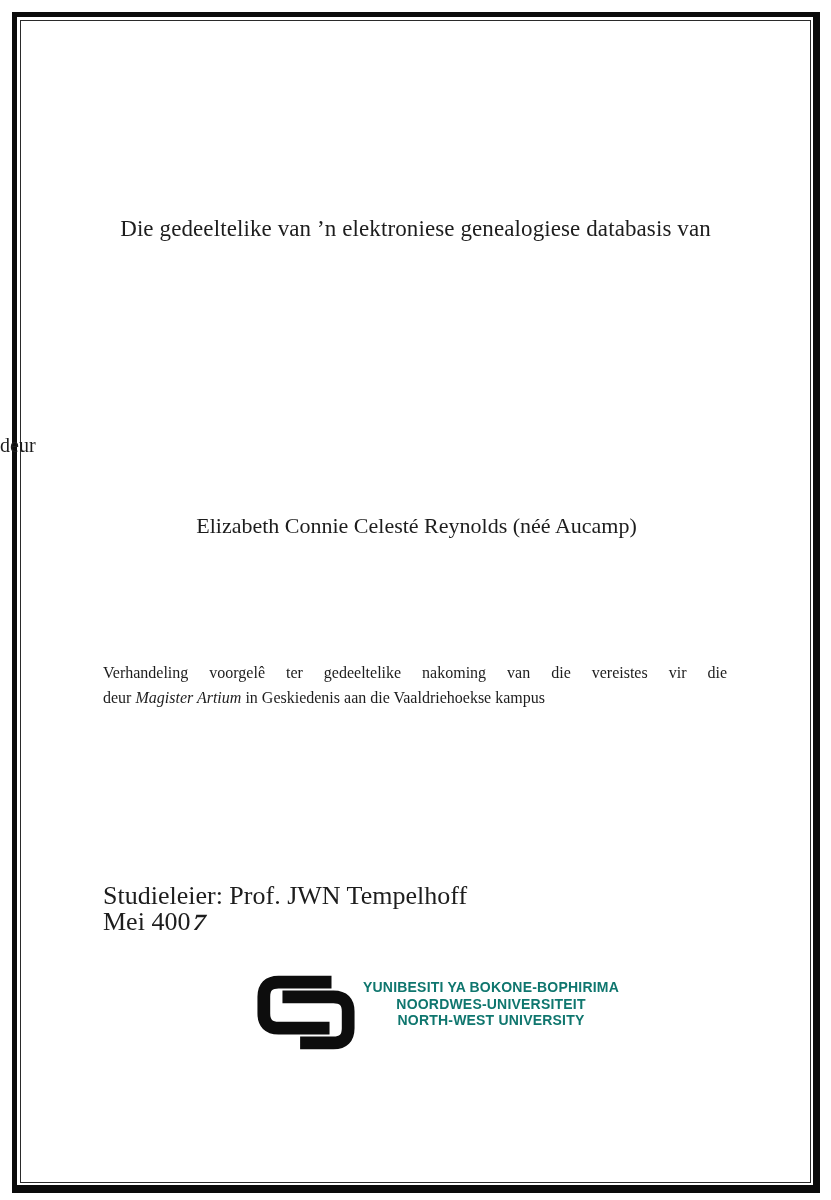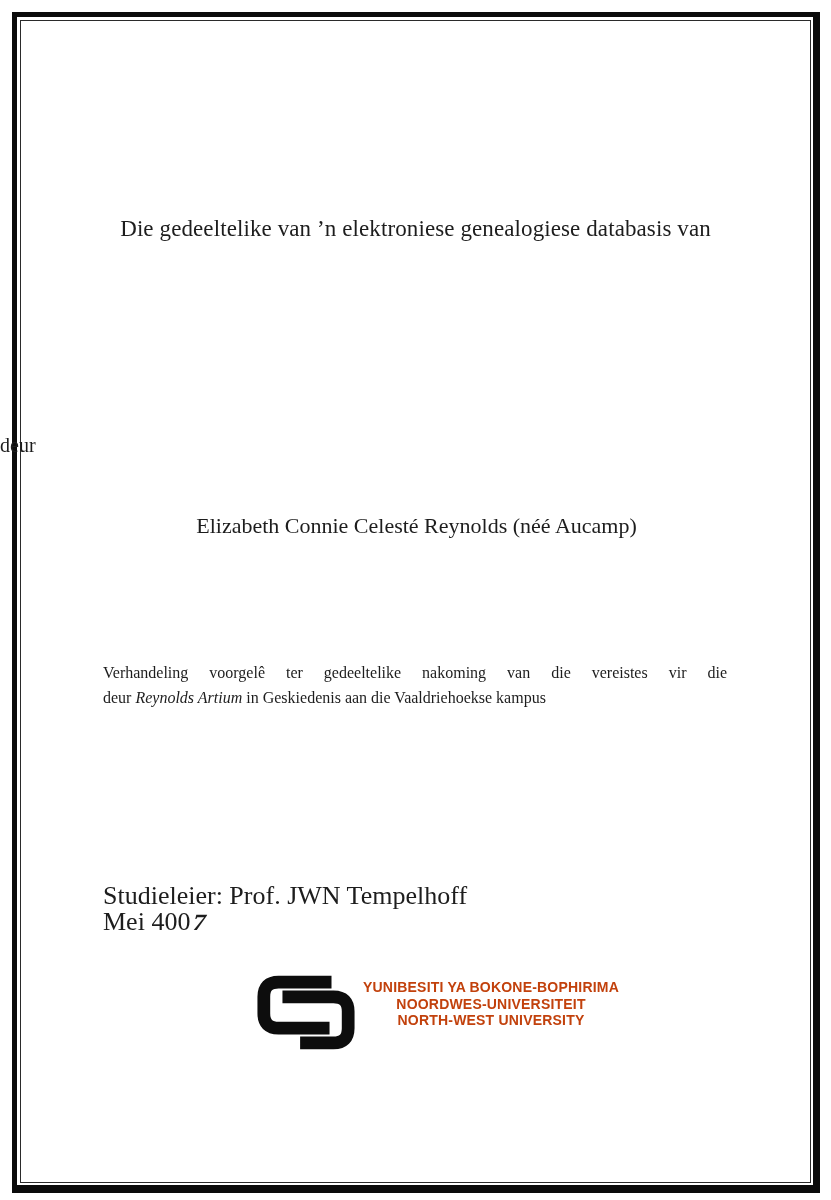--- a/index.html
+++ b/index.html
@@ -90,21 +90,21 @@
   .logo-text {
     margin-left: 6px;
     margin-top: 5px;
     width: 256px;
     text-align: center;
     font-family: "Liberation Sans", sans-serif;
     font-size: 14px;
     font-weight: 700;
     line-height: 16.5px;
     letter-spacing: 0.2px;
-    color: #c2410c;
+    color: #0f766e;
     white-space: nowrap;
   }
 </style>
 </head>
 <body>
 
 <div class="page">
 
   <div class="frame-outer"></div>
   <div class="frame-inner"></div>
@@ -112,21 +112,21 @@
   <div class="title">
     <div>Die gedeeltelike van ’n elektroniese genealogiese databasis van</div>
   </div>
 
   <div class="byline">deur</div>
 
   <div class="author">Elizabeth Connie Celesté Reynolds (néé Aucamp)</div>
 
   <div class="degree">
     <div class="degree-line1">Verhandeling voorgelê ter gedeeltelike nakoming van die vereistes vir die</div>
-    <div class="degree-line2"><span>deur </span><span class="italic">Reynolds Artium</span><span> in Geskiedenis aan die Vaaldriehoekse kampus</span></div>
+    <div class="degree-line2"><span>deur </span><span class="italic">Magister Artium</span><span> in Geskiedenis aan die Vaaldriehoekse kampus</span></div>
   </div>
 
   <div class="supervisor">
     <div>Studieleier: Prof. JWN Tempelhoff</div>
     <div><span>Mei 400</span><span class="odd-seven">7</span></div>
   </div>
 
   <div class="logo-row">
     <svg class="logo-mark" viewBox="0 0 104 78" aria-hidden="true">
       <path d="M 78 8 H 24 Q 9 8 9 23 V 40 Q 9 55 24 55 H 76"></path>

